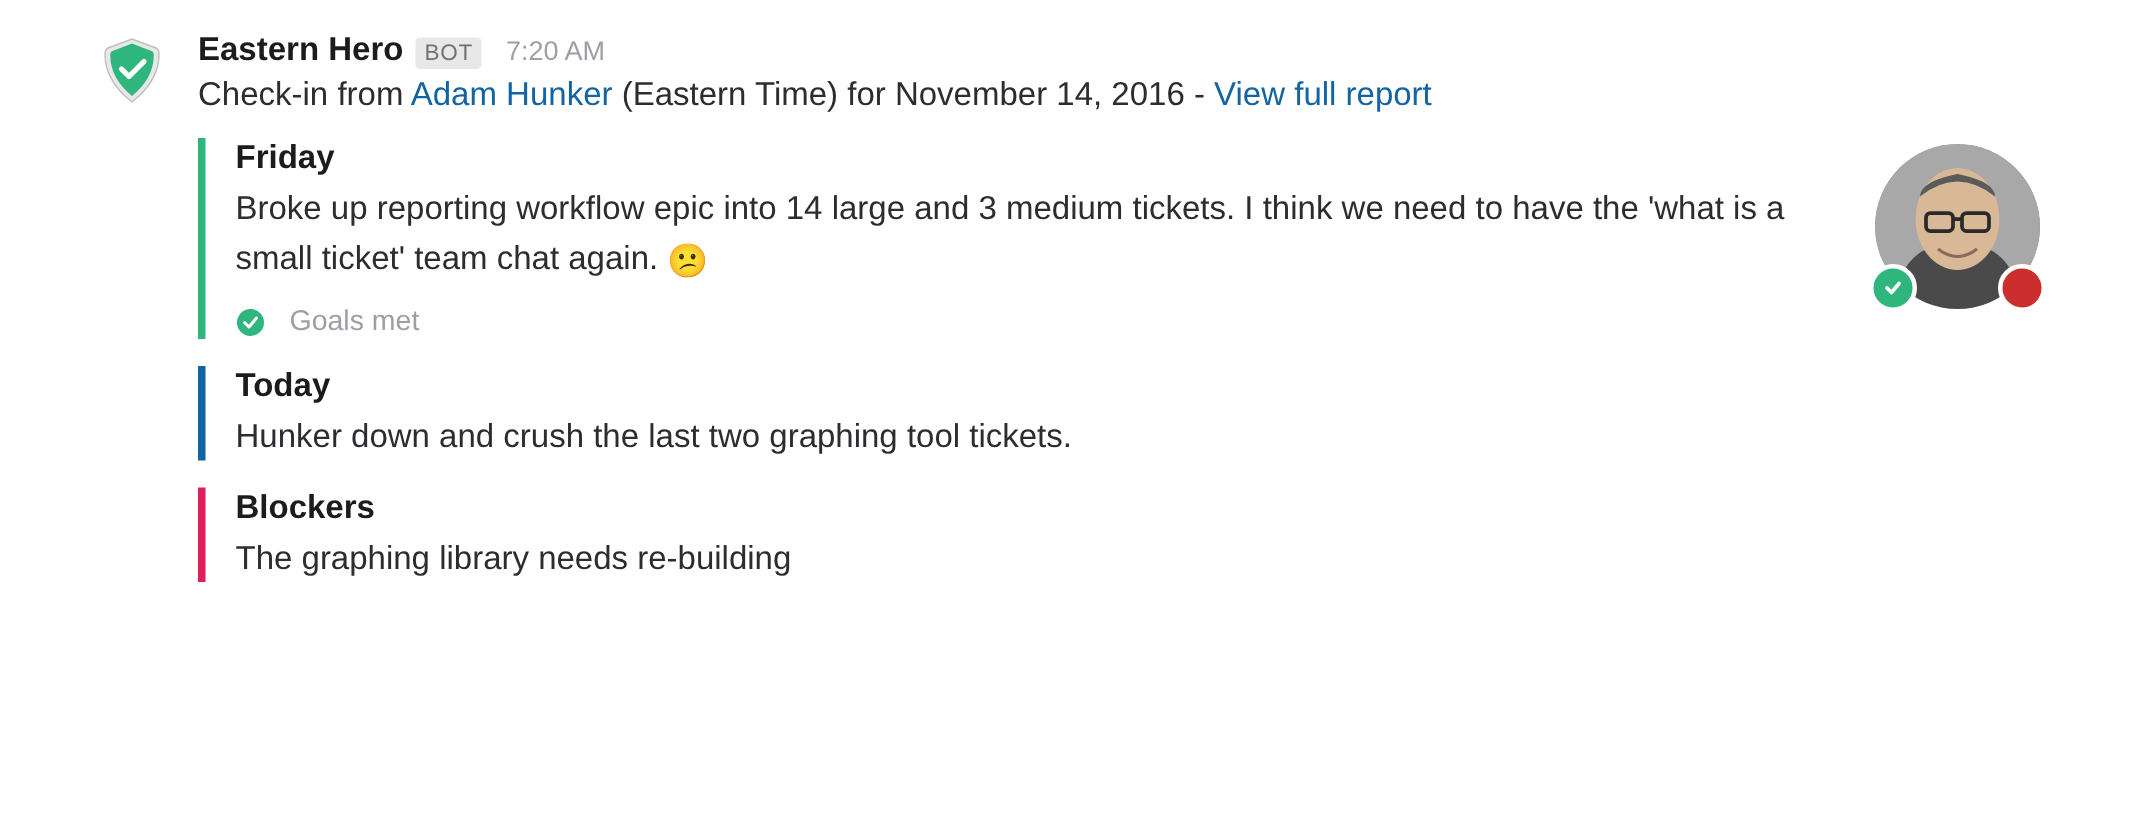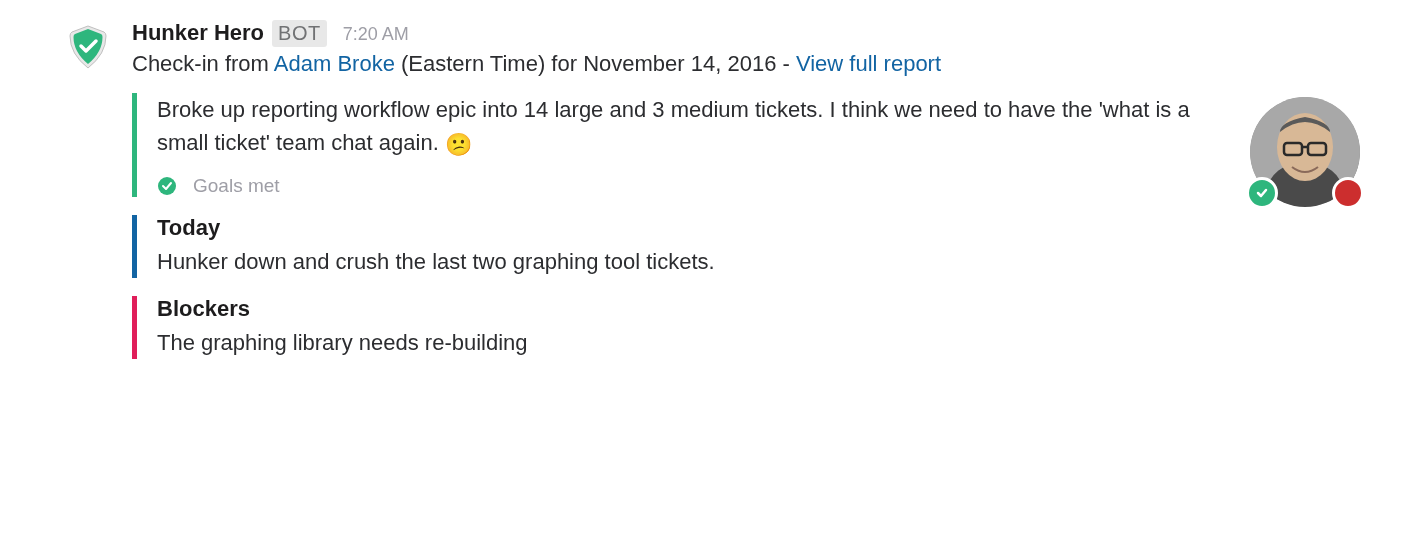--- a/index.html
+++ b/index.html
@@ -39,21 +39,21 @@
       margin-bottom: 4px;
     }
     .bot-name {
       font-weight: 900;
       font-size: 22px;
       color: #1d1c1d;
     }
     .bot-badge {
       background: #e8e8e8;
       color: #717274;
-      font-size: 20px;
+      font-size: 15px;
       font-weight: 500;
       padding: 2px 6px;
       border-radius: 3px;
       letter-spacing: 0.5px;
     }
     .timestamp {
       color: #9e9ea6;
       font-size: 18px;
       margin-left: 8px;
     }
@@ -156,33 +156,34 @@
   <div class="bot-avatar">
     <svg class="shield-icon" viewBox="0 0 48 48">
       <path d="M24 2 L40 8 Q42 9 42 12 Q42 30 24 44 Q6 30 6 12 Q6 9 8 8 Z" fill="#e8e8e8" stroke="#c0c0c0" stroke-width="1"></path>
       <path d="M24 5 L37 10 Q38.5 10.5 38.5 13 Q38.5 28 24 40 Q9.5 28 9.5 13 Q9.5 10.5 11 10 Z" fill="#2eb67d"></path>
       <path d="M17 22 L22 27 L32 17" stroke="#ffffff" stroke-width="3.5" fill="none" stroke-linecap="round" stroke-linejoin="round"></path>
     </svg>
   </div>
 
   <div class="message-content">
     <div class="message-header">
-      <span class="bot-name">Hunker Hero</span>
+      <span class="bot-name">Eastern Hero</span>
       <span class="bot-badge">BOT</span>
       <span class="timestamp">7:20 AM</span>
     </div>
 
     <div class="summary-line">
-      <span>Check-in from </span><a href="#" class="user-link">Adam Broke</a><span> (Eastern Time) for November 14, 2016 - </span><a href="#" class="view-report-link">View full report</a>
+      <span>Check-in from </span><a href="#" class="user-link">Adam Hunker</a><span> (Eastern Time) for November 14, 2016 - </span><a href="#" class="view-report-link">View full report</a>
     </div>
 
     <div class="attachments-area">
       <div class="attachments">
 
         <div class="attachment attachment-green">
+          <div class="attachment-title">Friday</div>
           <div class="attachment-body">
             <span>Broke up reporting workflow epic into 14 large and 3 medium tickets. I think we need to have the 'what is a small ticket' team chat again. </span><span class="emoji">😕</span>
           </div>
           <div class="goals-met">
             <svg class="checkmark-small" viewBox="0 0 20 20">
               <circle cx="10" cy="10" r="9" fill="#2eb67d"></circle>
               <path d="M6 10 L9 13 L14 7" stroke="#ffffff" stroke-width="2" fill="none" stroke-linecap="round" stroke-linejoin="round"></path>
             </svg>
             <span>Goals met</span>
           </div>

